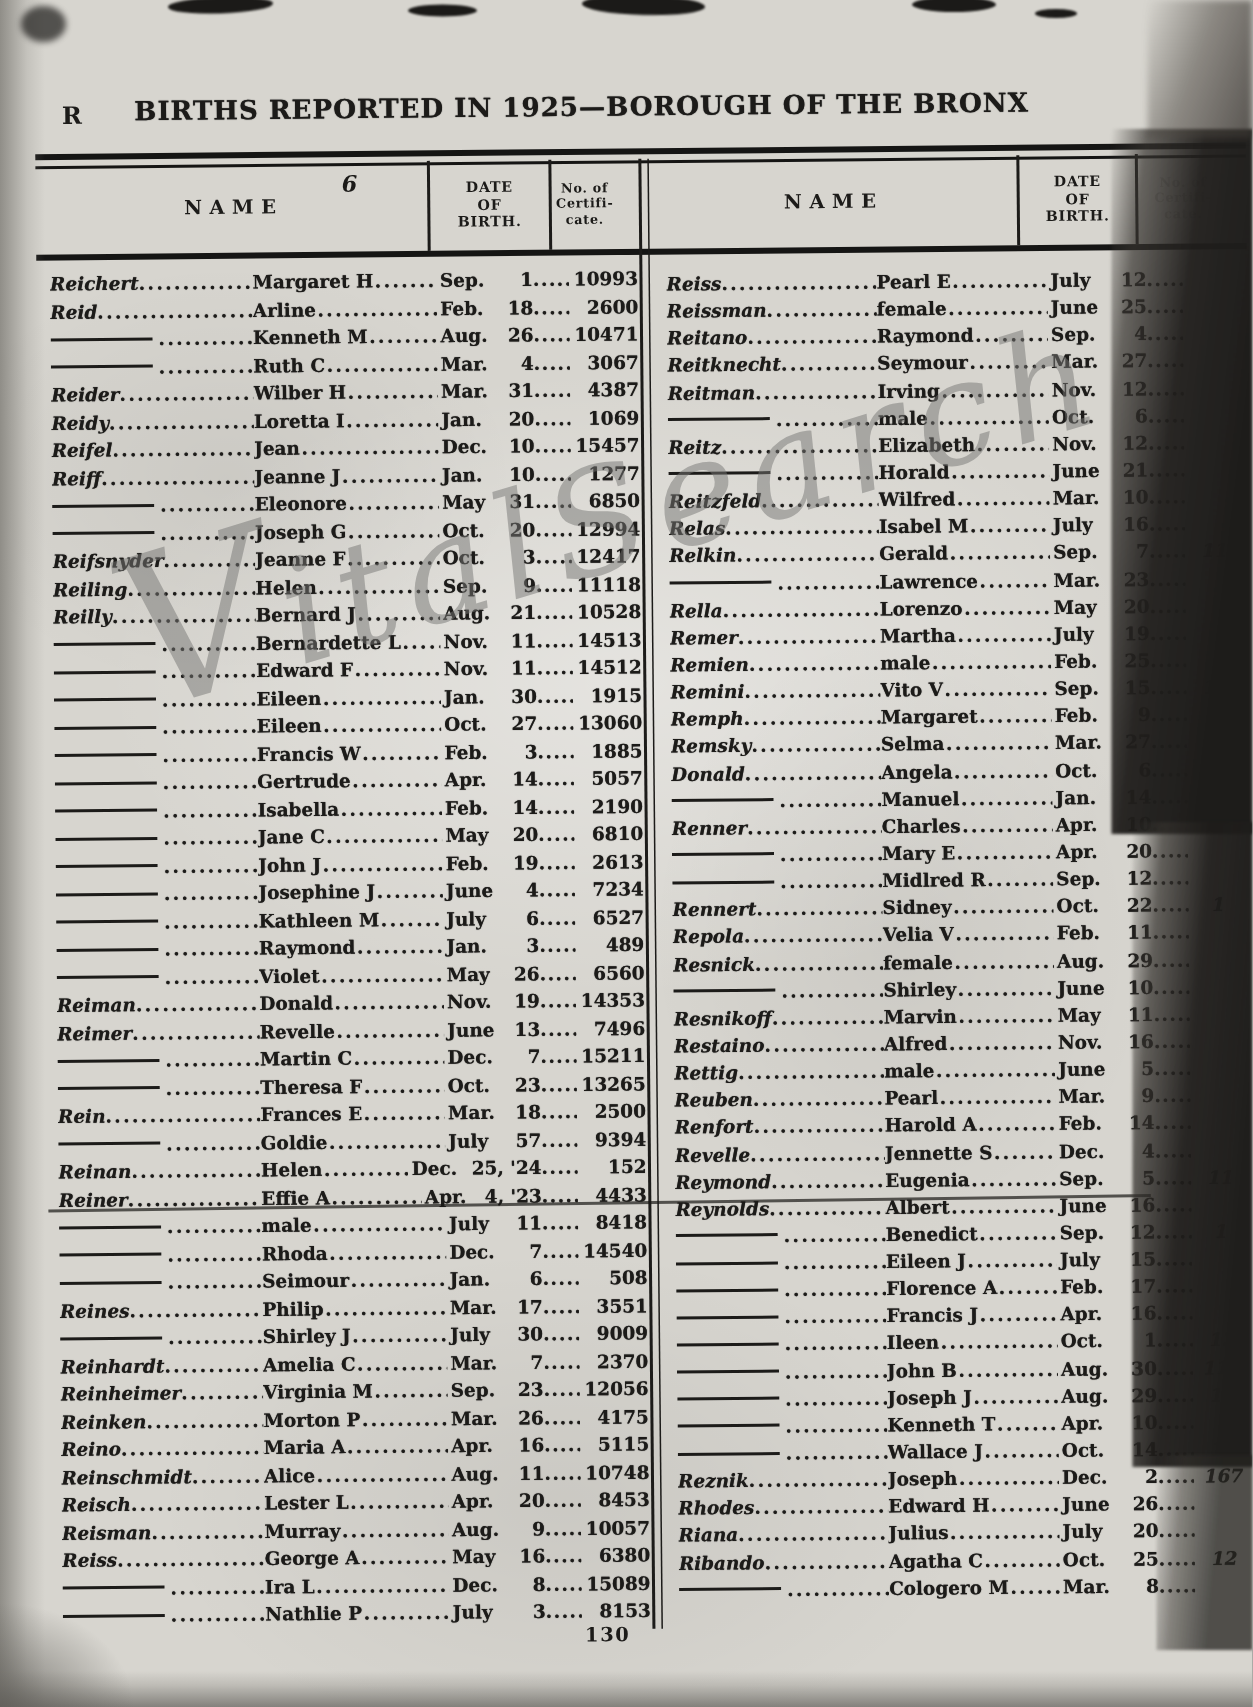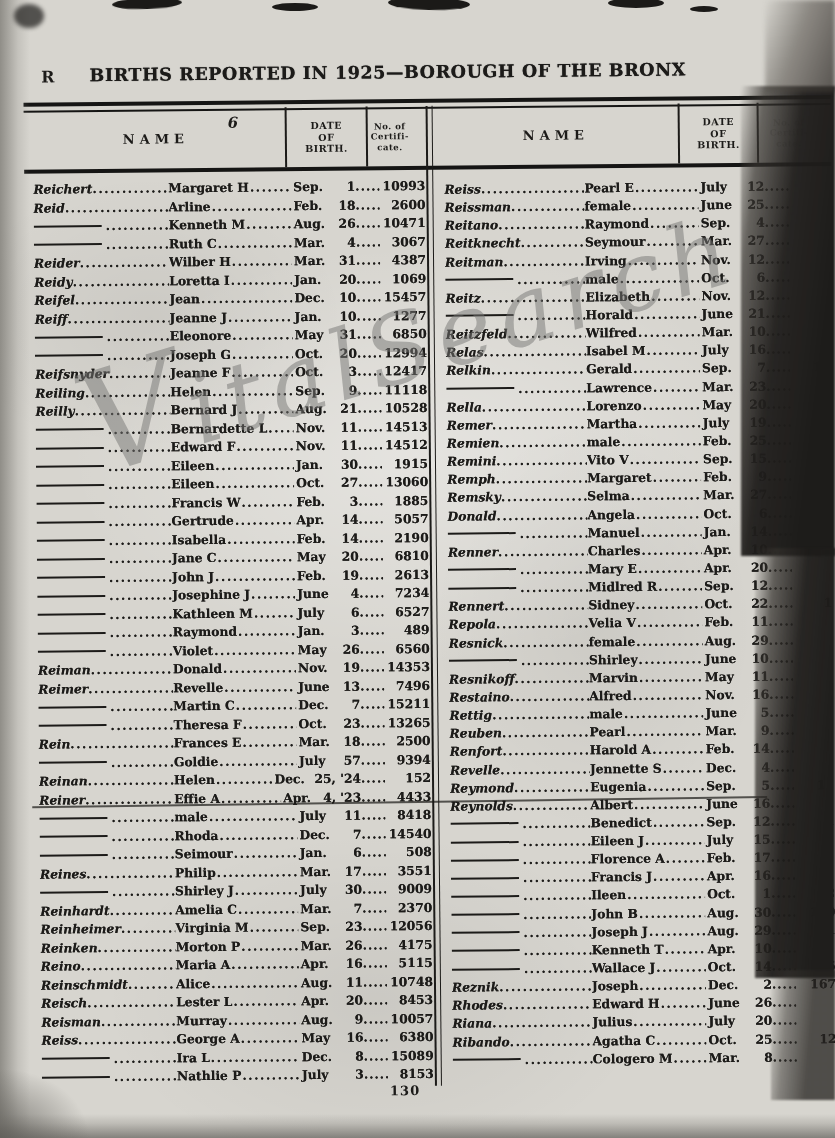--- a/index.html
+++ b/index.html
@@ -49,21 +49,21 @@
   .dots{flex:1 1 0;overflow:hidden;}
   .dots::before{content:"......................................................";letter-spacing:1.6px;}
   .given{flex:0 0 auto;padding-right:1px;}
   .tail{margin-left:2px;display:flex;align-items:baseline;}
   .month{flex:0 0 40px;}
   .right-col .month{flex-basis:42px;}
   .day{flex:0 0 auto;min-width:22px;text-align:right;}
   .cdots{flex:0 0 24px;overflow:hidden;}
   .cdots::before{content:"........";letter-spacing:1px;}
   .cert{flex:0 0 46px;text-align:right;}
-  .right-col .cert{flex-basis:40px;text-align:right;}
+  .right-col .cert{flex-basis:40px;text-align:center;font-style:italic;}
   .artifact-line{position:absolute;left:30px;top:801px;width:735px;height:1.8px;
     background:rgba(25,24,22,.7);transform:rotate(-.25deg);z-index:2;}
   .page-number{position:absolute;left:385px;top:1083px;font-size:13px;font-weight:bold;letter-spacing:1px;}
   .watermark{position:absolute;left:58px;top:352px;z-index:5;pointer-events:none;
     font-style:italic;font-size:96px;letter-spacing:7px;color:rgba(118,118,116,.5);
     transform:rotate(-17deg);transform-origin:left top;}
   .watermark::first-letter{font-size:140px;}
   .band{position:absolute;right:0;z-index:6;pointer-events:none;filter:blur(1.2px);}
   .band1{top:86px;height:470px;width:94px;
     background:linear-gradient(97deg, rgba(60,56,52,0) 0%, rgba(55,52,48,.7) 16%, rgba(32,30,28,.96) 42%, #1d1c1a 75%);}

